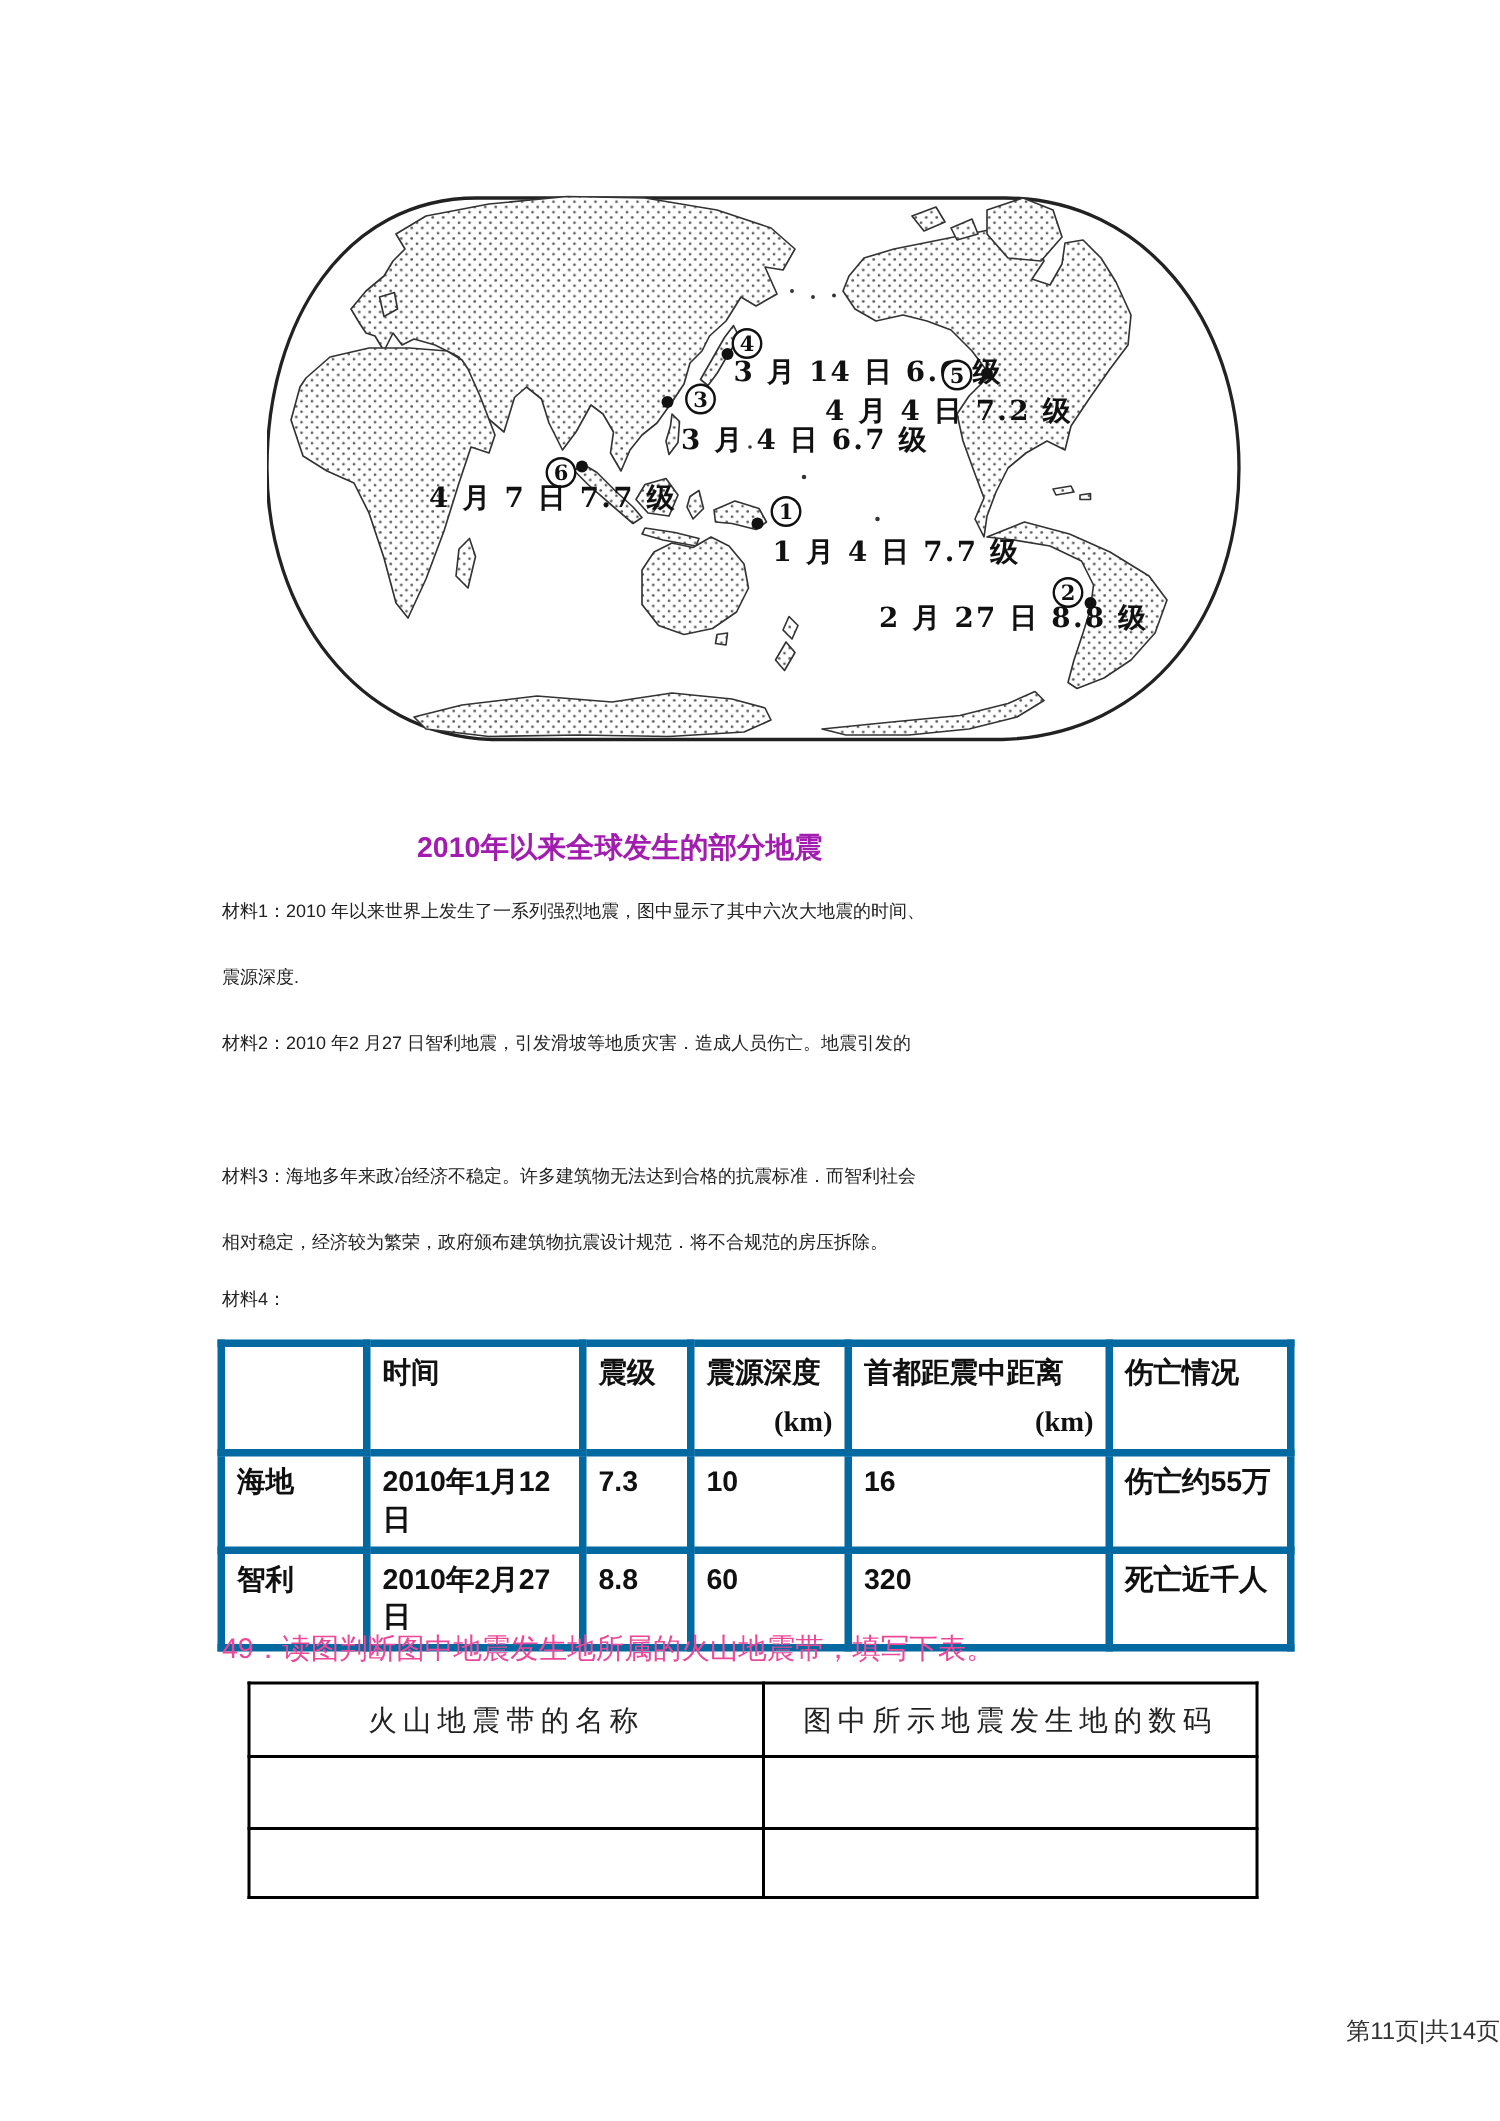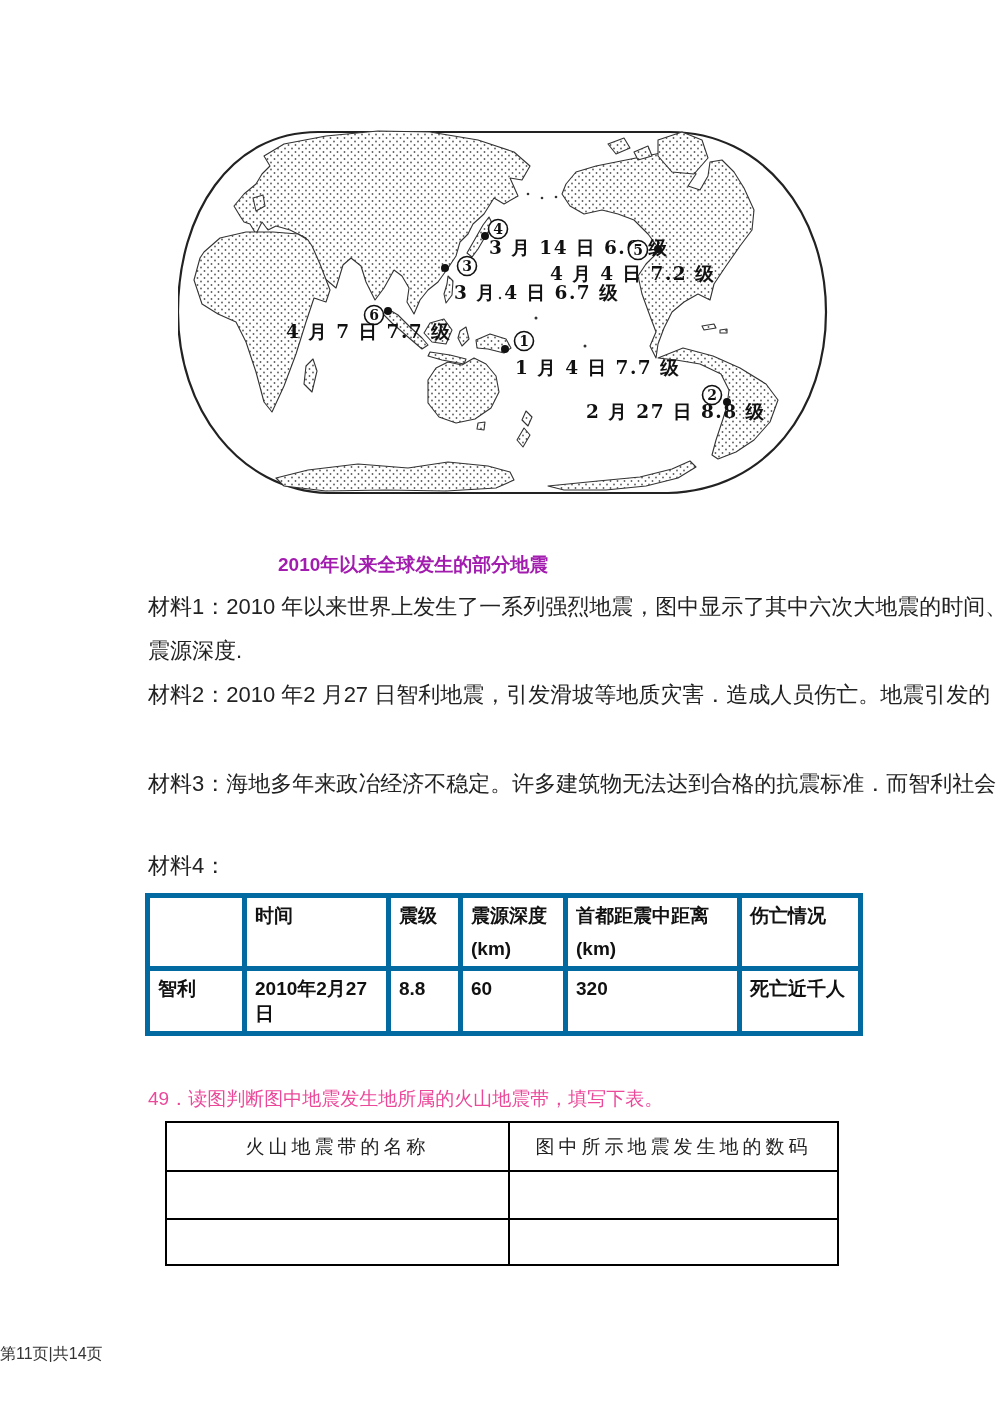--- a/index.html
+++ b/index.html
@@ -9,36 +9,36 @@
     font-family:"Liberation Sans","DejaVu Sans",sans-serif;color:#1c1c1c;
   }
   
   .map-wrap{position:absolute;left:178px;top:118px;width:655px;height:385px;}
   .mlabel{font-family:"DejaVu Serif","Liberation Serif",serif;font-weight:bold;
           font-size:18.5px;letter-spacing:1.5px;fill:#111;}
   .mnum{font-family:"DejaVu Serif","Liberation Serif",serif;font-weight:bold;
         font-size:14px;fill:#111;text-anchor:middle;}
   
   .doc-title{position:absolute;left:278px;top:552px;font-size:19px;font-weight:bold;color:#a21caf;}
-  .para{position:absolute;left:148px;width:720px;font-size:22px;line-height:26px;color:#222;
+  .para{position:absolute;left:148px;width:720px;font-size:12px;line-height:26px;color:#222;
         white-space:nowrap;}
   
   .qtable{position:absolute;left:145px;top:893px;border-collapse:collapse;table-layout:fixed;}
   .qtable td{border:5px solid #0369a1;vertical-align:top;padding:5px 8px;
              font-size:19px;font-weight:bold;color:#111;line-height:25px;}
-  .qtable .unit{display:block;text-align:left;margin-top:8px;}
+  .qtable .unit{display:block;text-align:right;margin-top:8px;font-family:Liberation Serif, serif;}
   .c-depth-val{padding-left:22px;}
   .c-dist-val{padding-left:52px;}
   
   .question{position:absolute;left:148px;top:1086px;font-size:19px;color:#ec4899;white-space:nowrap;}
   .atable{position:absolute;left:165px;top:1121px;border-collapse:collapse;table-layout:fixed;}
   .atable td{border:2px solid #000;font-size:19px;color:#222;text-align:center;
              font-family:"DejaVu Serif","Liberation Serif",serif;letter-spacing:4px;}
   
-  .footer{position:absolute;left:0;top:1344px;width:100%;text-align:left;
+  .footer{position:absolute;left:0;top:1344px;width:100%;text-align:right;
           font-size:16px;color:#333;}
 </style>
 </head>
 <body>
 
 <div class="page">
 
   <div class="map-wrap">
     <svg width="655" height="385" viewBox="0 0 655 385">
       <defs>
@@ -127,40 +127,49 @@
       </g>
     </svg>
   </div>
 
   <div class="doc-title">2010年以来全球发生的部分地震</div>
 
   <div class="para" style="top:594px">材料1：2010 年以来世界上发生了一系列强烈地震，图中显示了其中六次大地震的时间、</div>
   <div class="para" style="top:638px">震源深度.</div>
   <div class="para" style="top:682px">材料2：2010 年2 月27 日智利地震，引发滑坡等地质灾害．造成人员伤亡。地震引发的</div>
   <div class="para" style="top:771px">材料3：海地多年来政冶经济不稳定。许多建筑物无法达到合格的抗震标准．而智利社会</div>
+  <div class="para" style="top:815px">相对稳定，经济较为繁荣，政府颁布建筑物抗震设计规范．将不合规范的房压拆除。</div>
   <div class="para" style="top:853px">材料4：</div>
 
   <table class="qtable">
     <colgroup>
       <col style="width:97px">
         <col style="width:144px">
         <col style="width:72px">
       <col style="width:105px">
         <col style="width:174px">
         <col style="width:121px">
     </colgroup>
     <tbody>
         <tr style="height:64px">
       <td></td>
       <td>时间</td>
       <td>震级</td>
       <td><span>震源深度</span><span class="unit">(km)</span></td>
       <td><span>首都距震中距离</span><span class="unit">(km)</span></td>
       <td>伤亡情况</td>
     </tr>
+    <tr style="height:62px">
+      <td>海地</td>
+      <td>2010年1月12日</td>
+      <td>7.3</td>
+      <td class="c-depth-val">10</td>
+      <td class="c-dist-val">16</td>
+      <td>伤亡约55万</td>
+    </tr>
     <tr style="height:60px">
       <td>智利</td>
       <td>2010年2月27日</td>
       <td>8.8</td>
       <td class="c-depth-val">60</td>
       <td class="c-dist-val">320</td>
       <td>死亡近千人</td>
     </tr>
   </tbody>
     </table>

